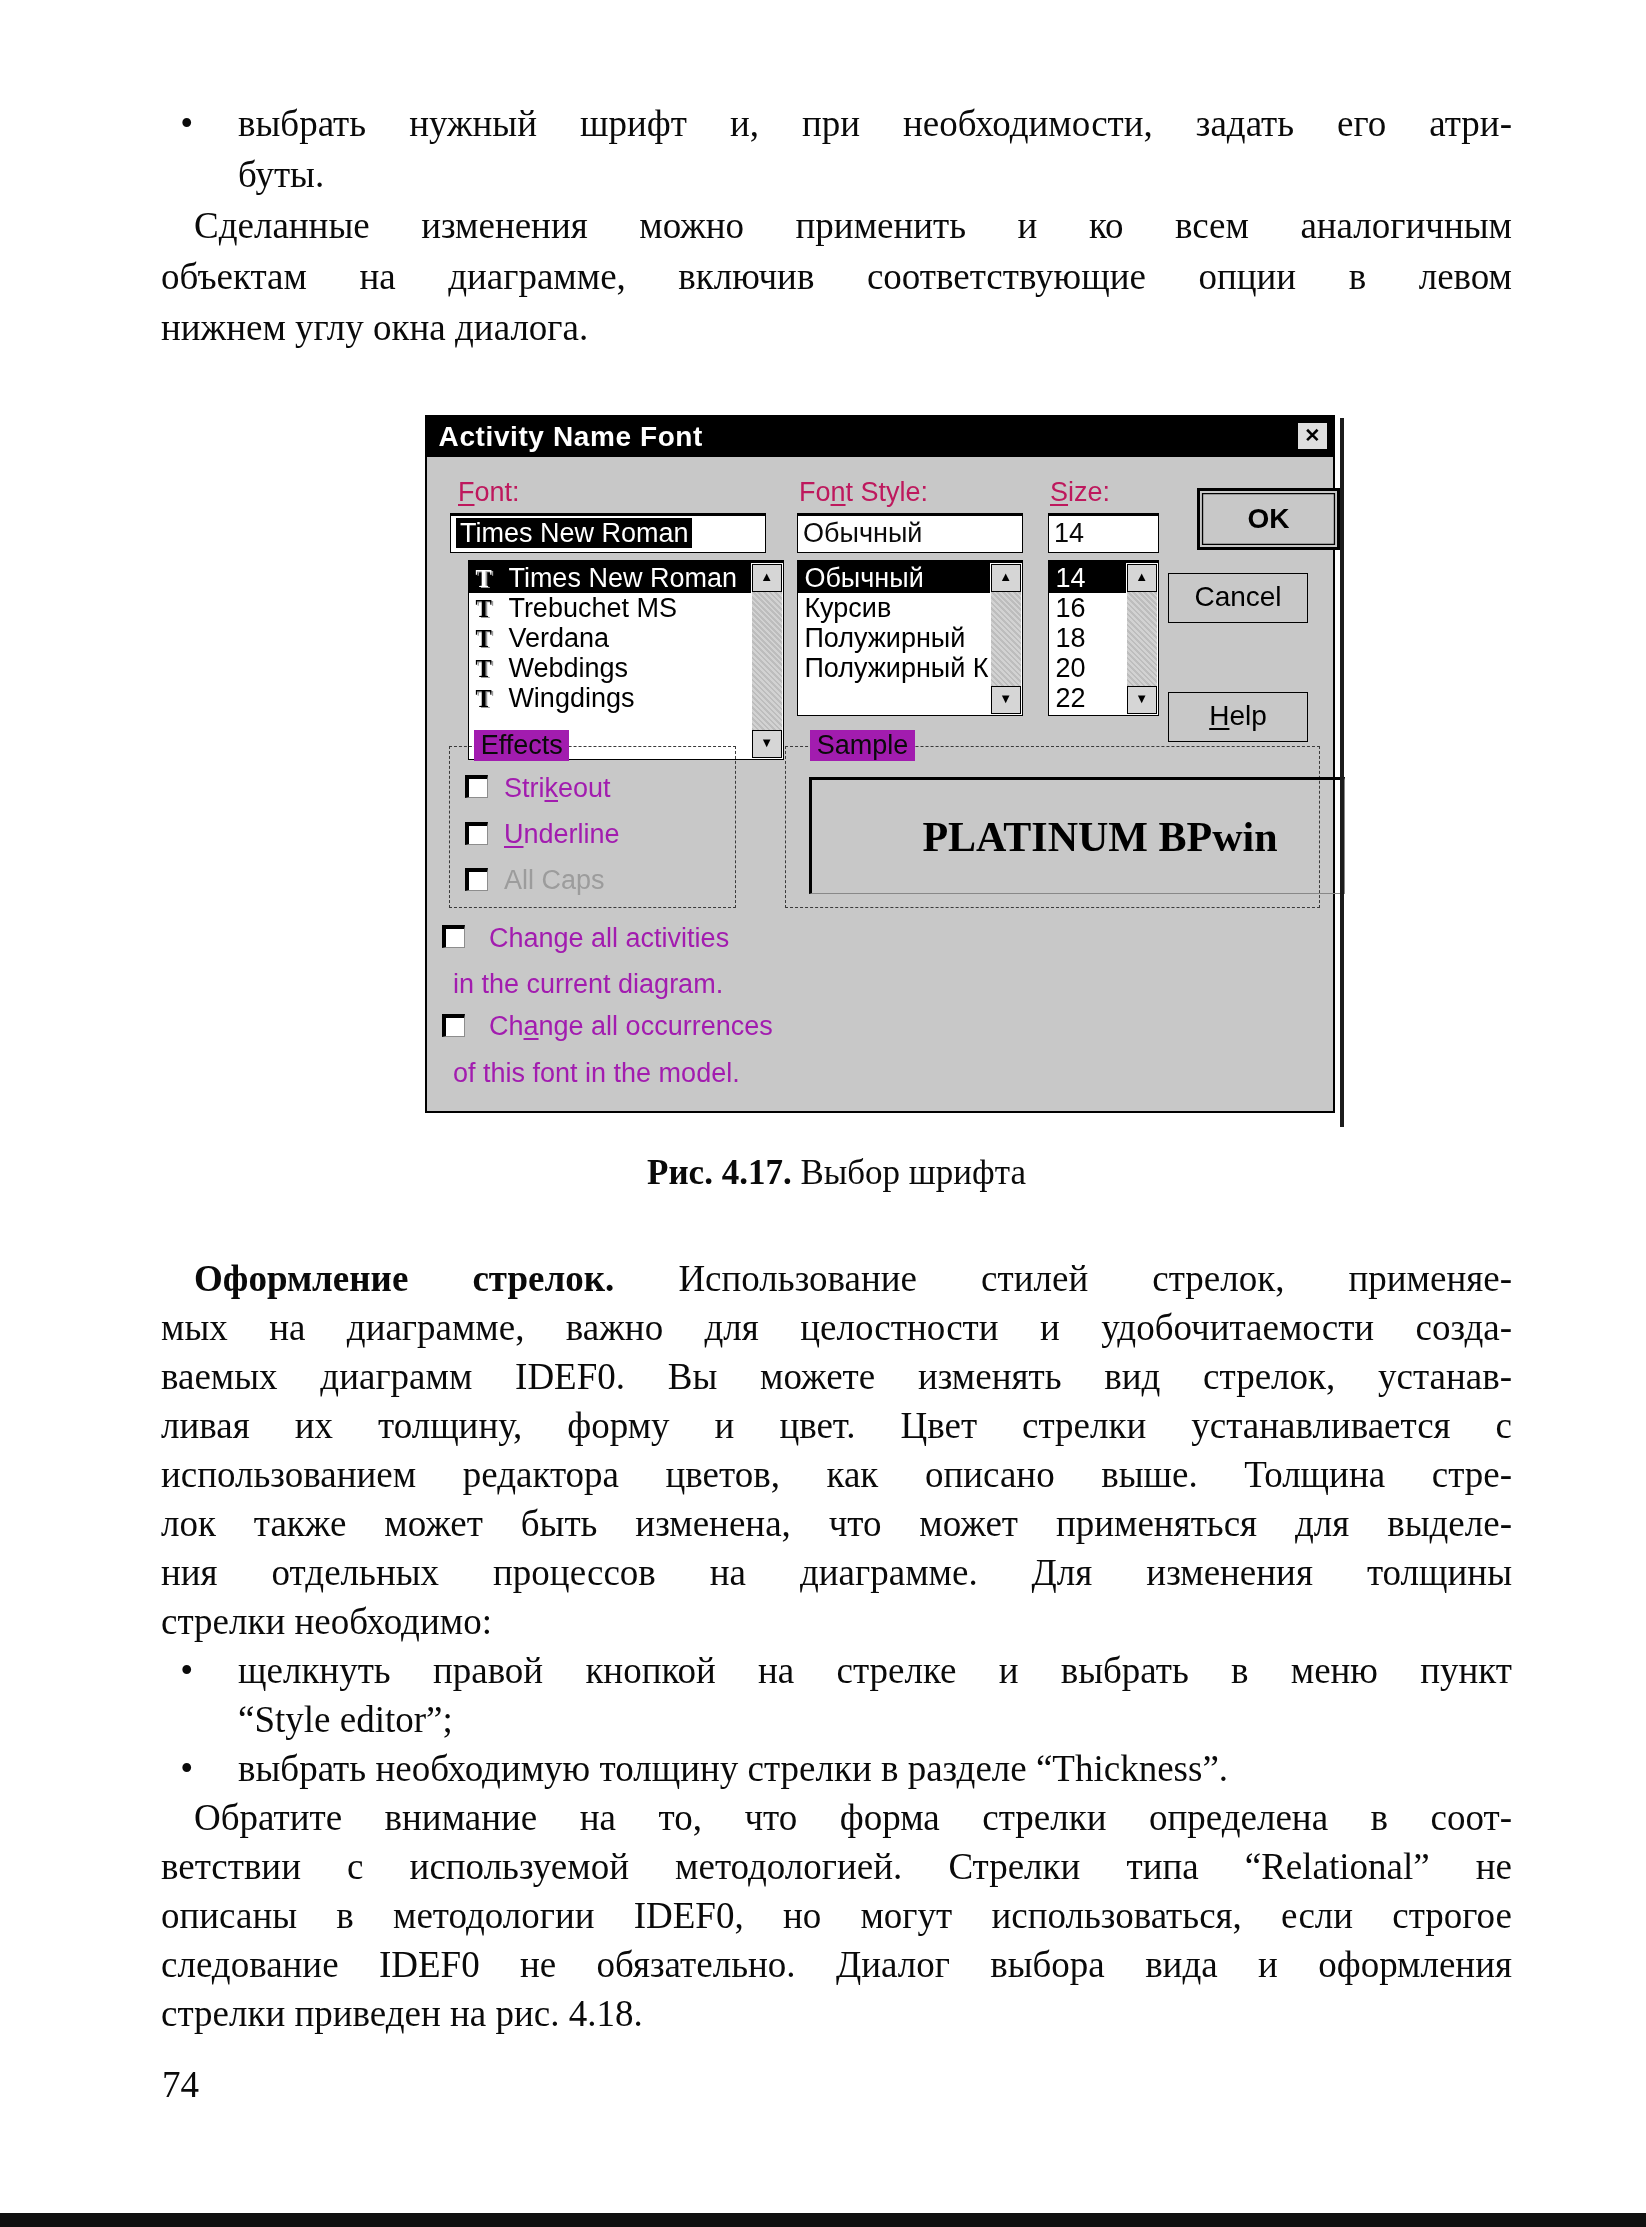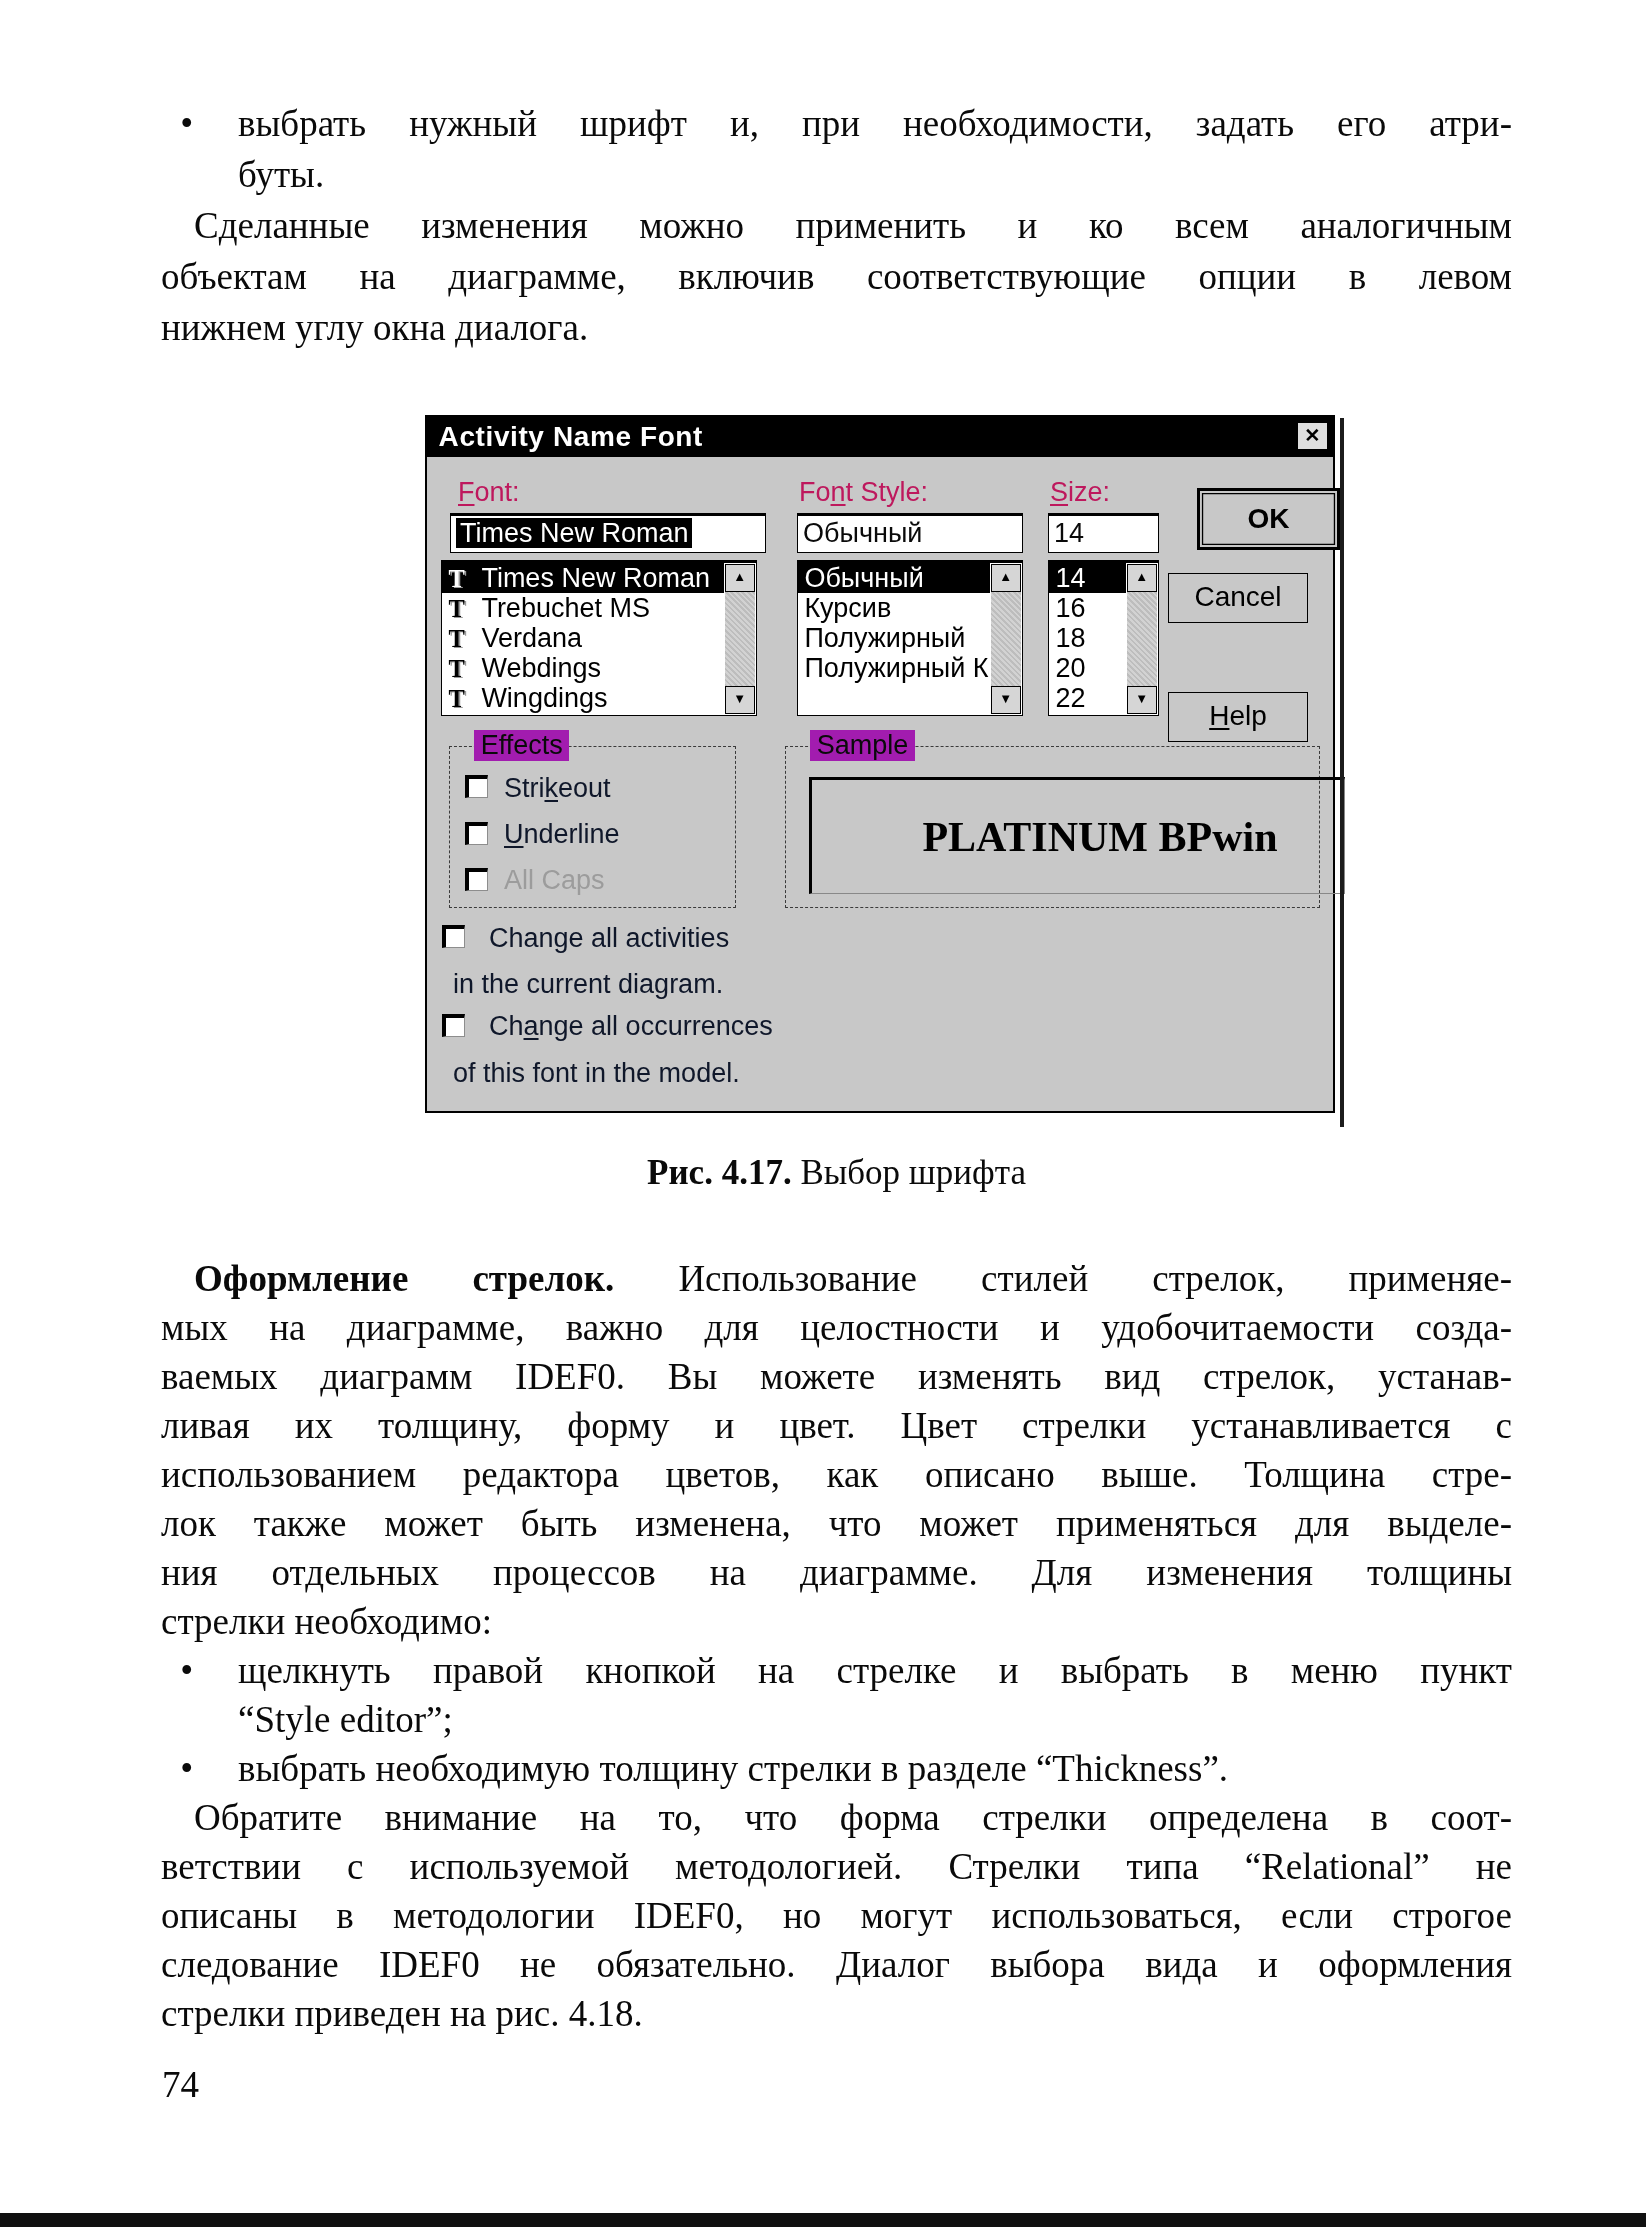--- a/index.html
+++ b/index.html
@@ -40,21 +40,21 @@
   .sbtn{position:absolute;left:0;width:30px;height:28px;background:#d6d6d6;border:1.9px solid #000;
         box-sizing:border-box;text-align:center;line-height:23px;font-size:13px;color:#000;}
   .sbtn.up{top:0;} .sbtn.dn{bottom:0;}
   .btn{position:absolute;background:#c8c8c8;border:1.9px solid #000;box-sizing:border-box;
        text-align:center;font-size:28px;color:#000;}
   .btn.def{border-width:3.2px;box-shadow:inset 0 0 0 1.9px #c8c8c8, inset 0 0 0 3.2px #000;font-weight:bold;margin-left:32px;}
   .group{position:absolute;border:1.9px dashed #3a3a3a;box-sizing:border-box;}
   .glabel{position:absolute;top:-16.7px;left:24.4px;background:#a21caf;padding:0 6.4px;font-size:27px;}
   .cbx{position:absolute;width:23px;height:23px;background:#fff;border-top:4.5px solid #000;border-left:4.5px solid #000;
        border-right:1.9px solid #8d8d8d;border-bottom:1.9px solid #8d8d8d;box-sizing:border-box;}
-  .cblab{position:absolute;font-size:27px;line-height:30px;white-space:nowrap;color:#0f172a;}
+  .cblab{position:absolute;font-size:27px;line-height:30px;white-space:nowrap;color:#a21caf;}
   .dis{color:#9c9c9c;}
   .samplebox{position:absolute;left:23px;top:30px;width:488px;height:113px;
              border-top:3.2px solid #000;border-left:3.2px solid #000;border-right:1.3px solid #888;border-bottom:1.3px solid #888;
              display:flex;align-items:center;justify-content:center;padding-left:44px;}
   .sampletext{font-family:"Liberation Serif","DejaVu Serif",serif;font-weight:bold;font-size:42px;color:#000;}
   b{font-weight:bold;}
 </style>
 </head>
 <body>
 
@@ -78,21 +78,21 @@
         <span>✕</span>
       </button>
     </div>
 
     <div class="dlabel" style="left:31px;top:60px;">
       <span class="u">F</span><span>ont:</span>
     </div>
     <div class="field" style="left:23px;top:96px;width:316px;height:40px;">
       <span class="selinv">Times New Roman</span>
     </div>
-    <div class="list" style="left:14px;top:143px;width:316px;height:156px;">
+    <div class="list" style="left:41px;top:143px;width:316px;height:200px;">
       <div class="row sel">
         <span class="tt">T</span><span>Times New Roman</span>
       </div>
       <div class="row">
         <span class="tt">T</span><span>Trebuchet MS</span>
       </div>
       <div class="row">
         <span class="tt">T</span><span>Verdana</span>
       </div>
       <div class="row">

